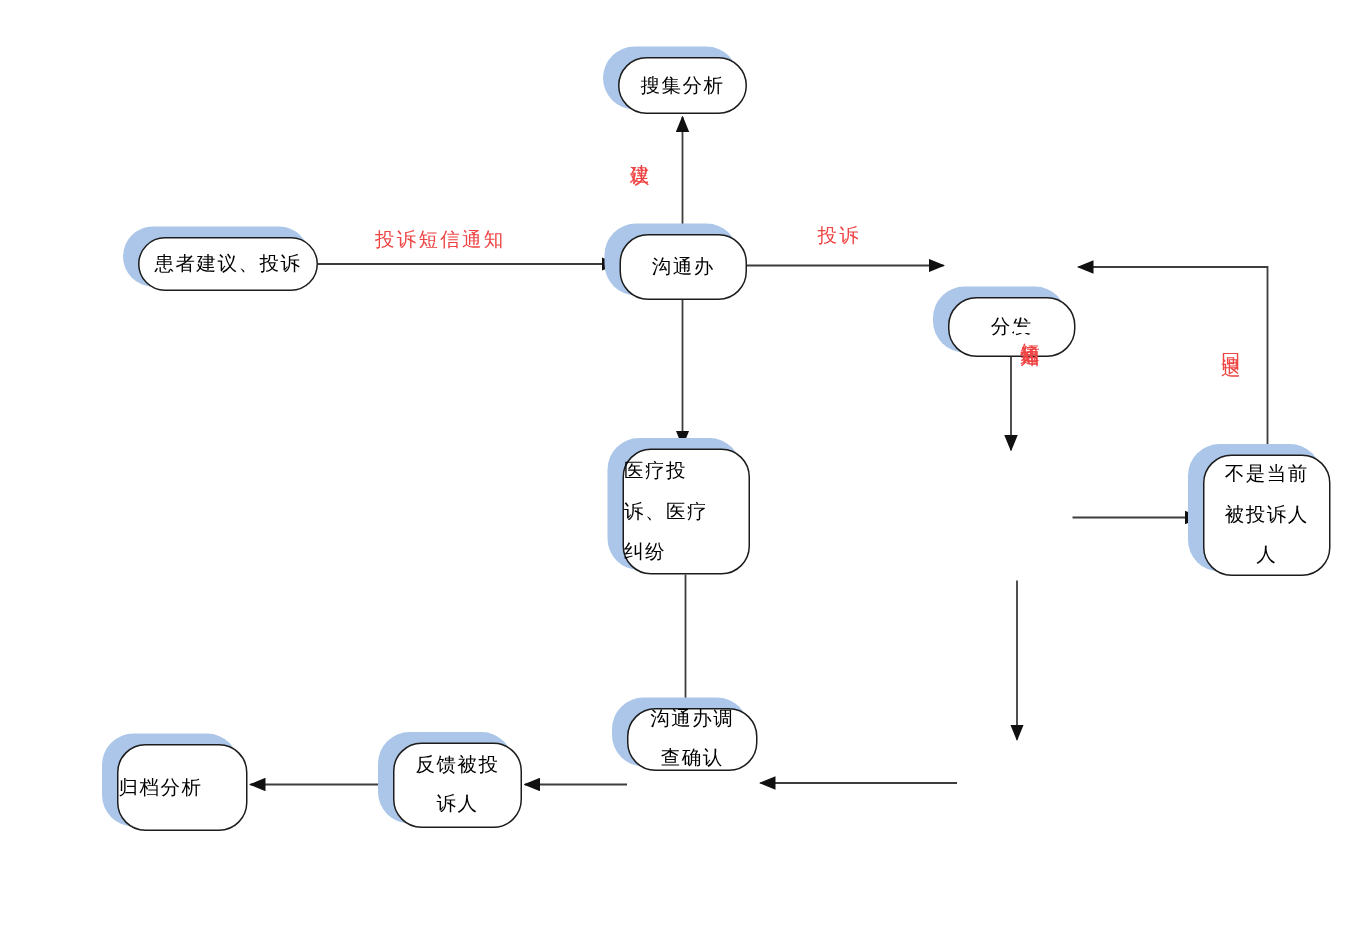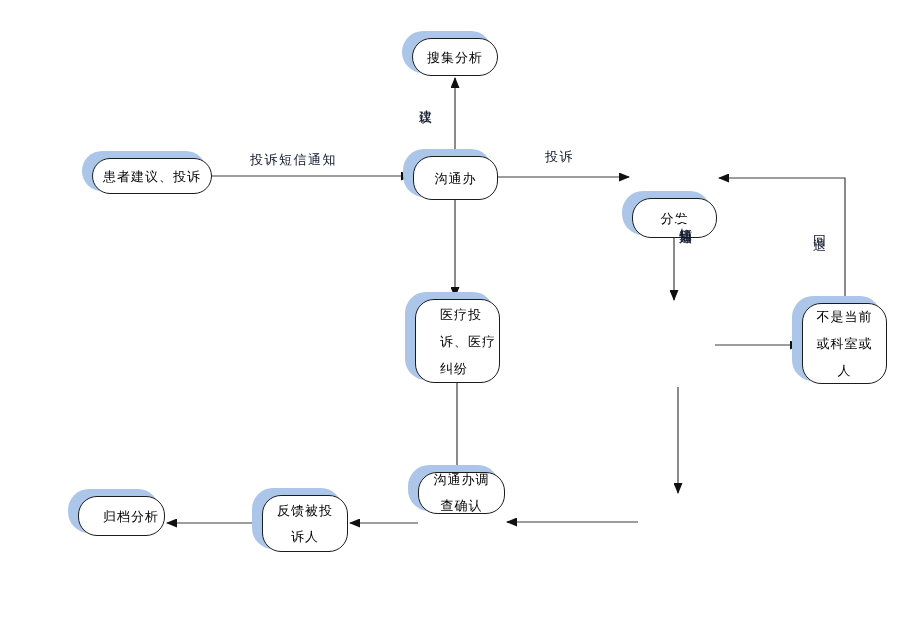--- a/index.html
+++ b/index.html
@@ -22,25 +22,25 @@
     align-items:center;
     justify-content:center;
     color:#000000;
     font-size:13px;
     letter-spacing:1px;
     line-height:27px;
     text-align:center;
     cursor:default;
   }
   .node span{white-space:pre-line;}
-  .node.align-left{justify-content:flex-start;padding-left:24px;text-align:left;}
+  .node.align-left{justify-content:flex-start;padding-left:0;text-align:left;}
   .node.tight{line-height:26px;}
   .elabel{
     position:absolute;
-    color:#0f172a;
+    color:#ef4444;
     font-size:13px;
     letter-spacing:1.5px;
     white-space:nowrap;
     background:#ffffff;
     padding:0 1px;
   }
   .vlabel{
     writing-mode:vertical-rl;
     text-orientation:upright;
     letter-spacing:1px;
@@ -93,36 +93,36 @@
 
   <div class="node align-left" style="left:415px;top:299px;width:85px;height:84px;">
     <span>医疗投
 诉、医疗
 纠纷</span>
   </div>
 
 
   <div class="node" style="left:802px;top:303px;width:85px;height:81px;">
     <span>不是当前
-或科室或
+被投诉人
 人</span>
   </div>
 
 
   <div class="node tight" style="left:418px;top:472px;width:87px;height:42px;">
     <span>沟通办调
 查确认</span>
   </div>
 
   <div class="node tight" style="left:262px;top:495px;width:86px;height:57px;text-align:center;">
     <span>反馈被投
 诉人</span>
   </div>
 
-  <div class="node align-left" style="left:78px;top:496px;width:87px;height:40px;">
+  <div class="node align-left" style="left:78px;top:496px;width:87px;height:58px;">
     <span>归档分析</span>
   </div>
 
   <div class="elabel" style="left:249px;top:151px;">投诉短信通知</div>
 
   <div class="elabel vlabel" style="left:416px;top:99px;">建议</div>
 
   <div class="elabel" style="left:544px;top:148px;">投诉</div>
 
   <div class="elabel vlabel" style="left:676px;top:218px;">短信通知</div>

